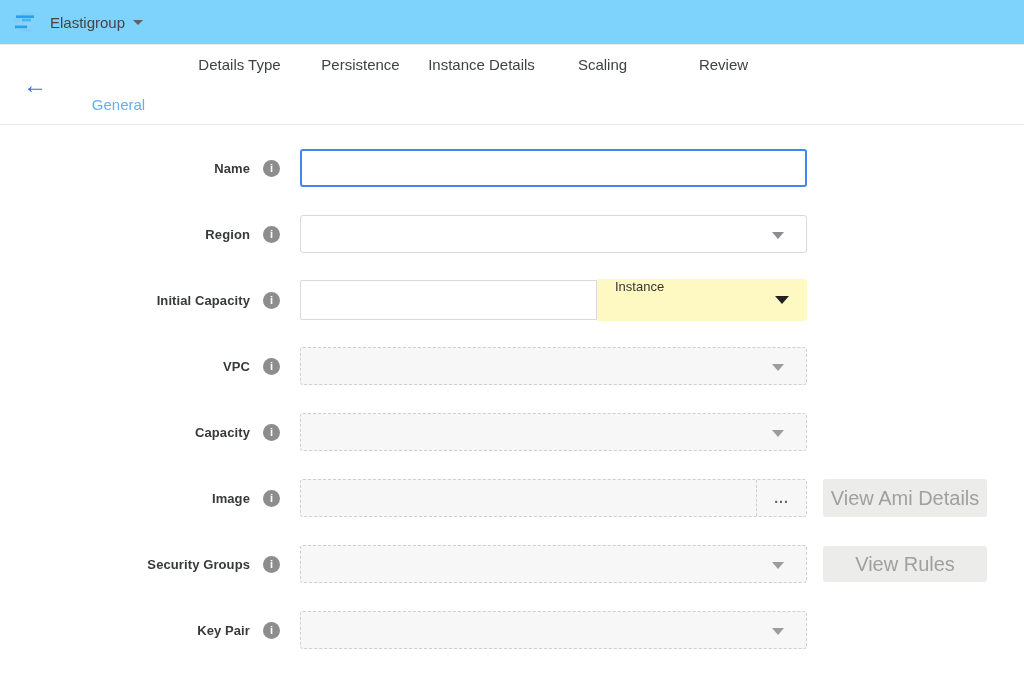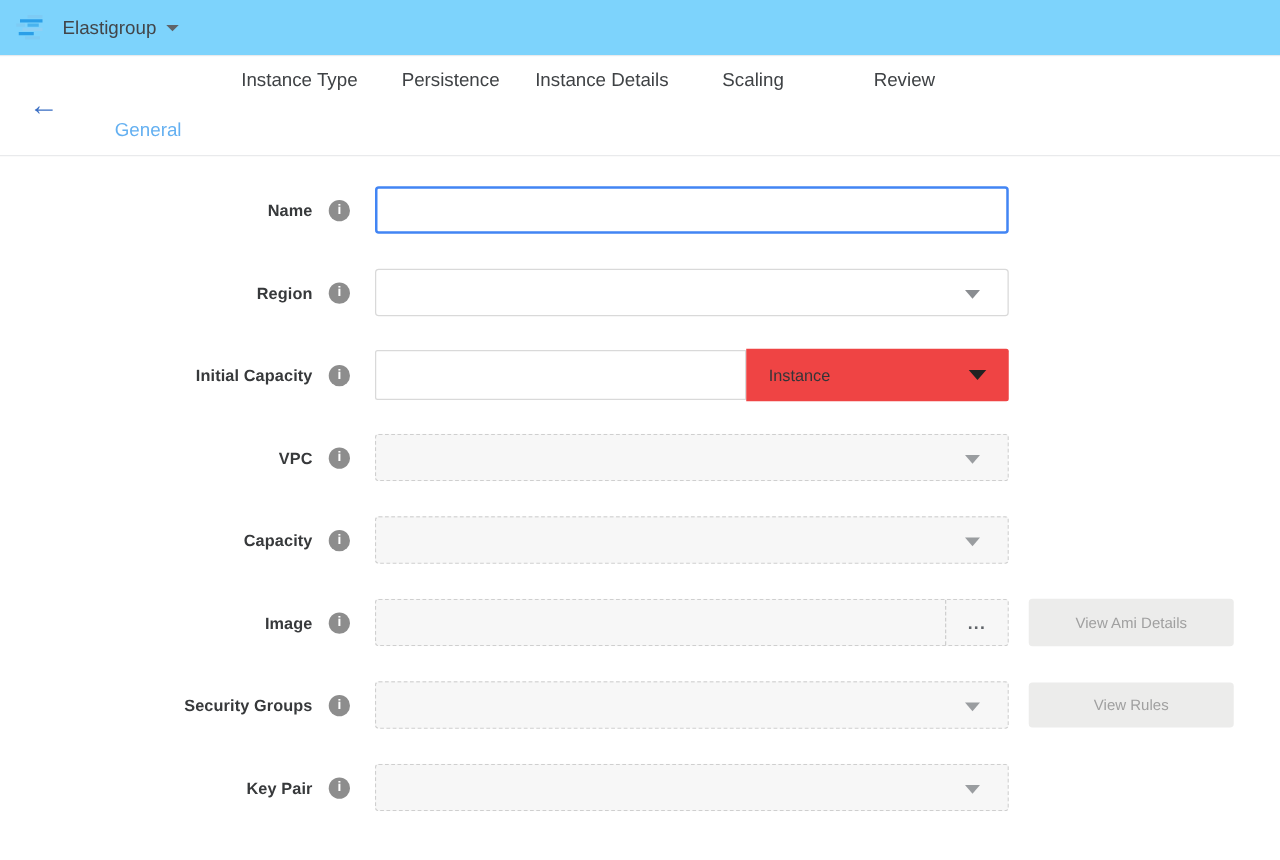--- a/index.html
+++ b/index.html
@@ -148,23 +148,22 @@
     border: 1px solid #d9d9d9;
     border-radius: 2px 0 0 2px;
     font-family: "Liberation Sans", sans-serif;
     font-size: 14px;
     padding: 0 12px;
     outline: none;
   }
   .unit-dropdown {
     width: 210px;
     height: 42px;
-    background: #ef4444;
-    display: flex;
-    align-items: center;
+    background: #fef9c3;
+    display: flex;
     padding-left: 18px;
     font-size: 13px;
     color: #333538;
     position: relative;
     cursor: pointer;
     border-radius: 0 2px 2px 0;
   }
   .unit-dropdown .black-chevron {
     position: absolute;
     right: 18px; top: 17px;
@@ -192,21 +191,21 @@
 
   
   .side-button {
     margin-left: 16px;
     width: 164px;
     height: 38px;
     background: #ececeb;
     border: none;
     border-radius: 3px;
     font-family: "Liberation Sans", sans-serif;
-    font-size: 12px;
+    font-size: 20px;
     color: #a0a0a0;
     cursor: pointer;
     flex: none;
   }
   .side-button.rules { height: 36px; }
 </style>
 </head>
 <body>
 
 <div class="topbar">
@@ -222,21 +221,21 @@
     </svg>
   </span>
   <span class="app-name">Elastigroup</span>
   <span class="caret-down"></span>
 </div>
 
 <div class="tabbar">
   <div class="back-arrow">←</div>
   <div class="tabs">
     <div class="tab active">General</div>
-    <div class="tab">Instance Type</div>
+    <div class="tab">Details Type</div>
     <div class="tab">Persistence</div>
     <div class="tab">Instance Details</div>
     <div class="tab">Scaling</div>
     <div class="tab">Review</div>
   </div>
 </div>
 
 <div class="form">
 
   <div class="form-row">

